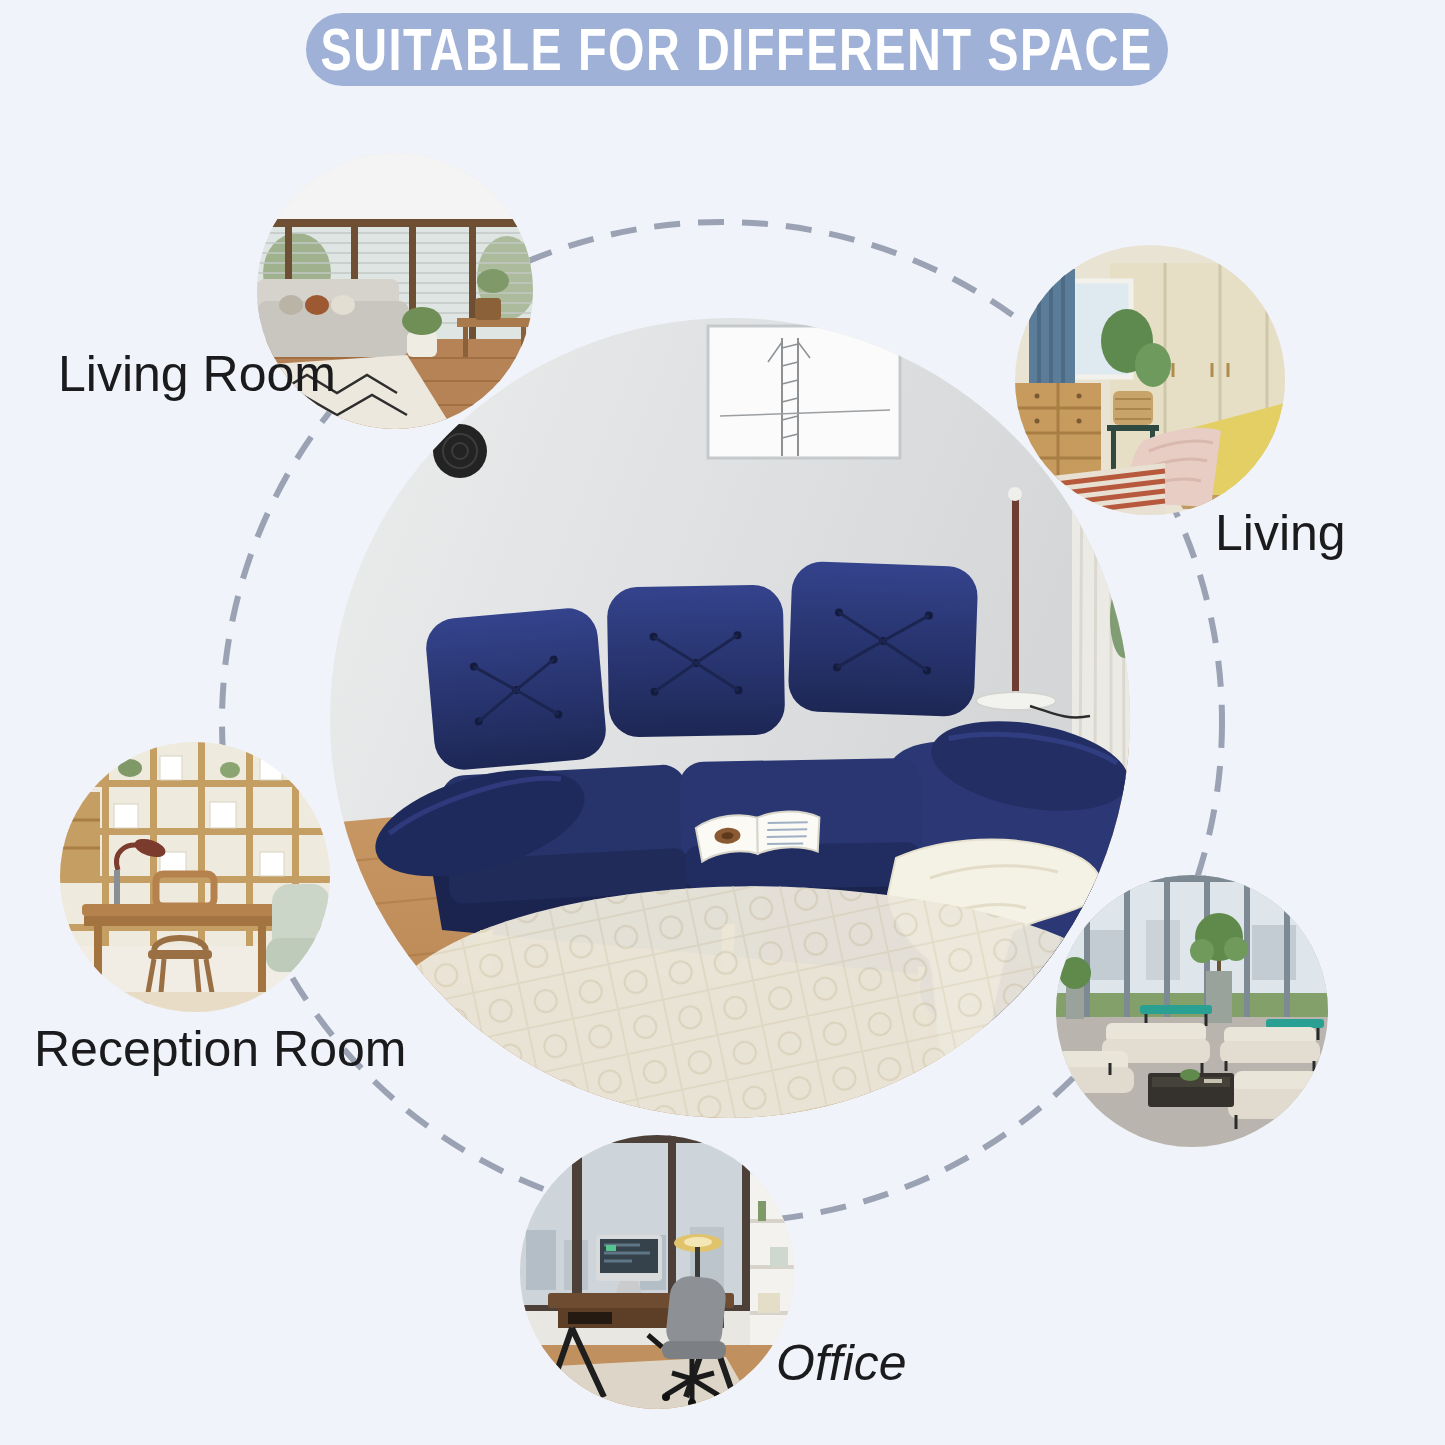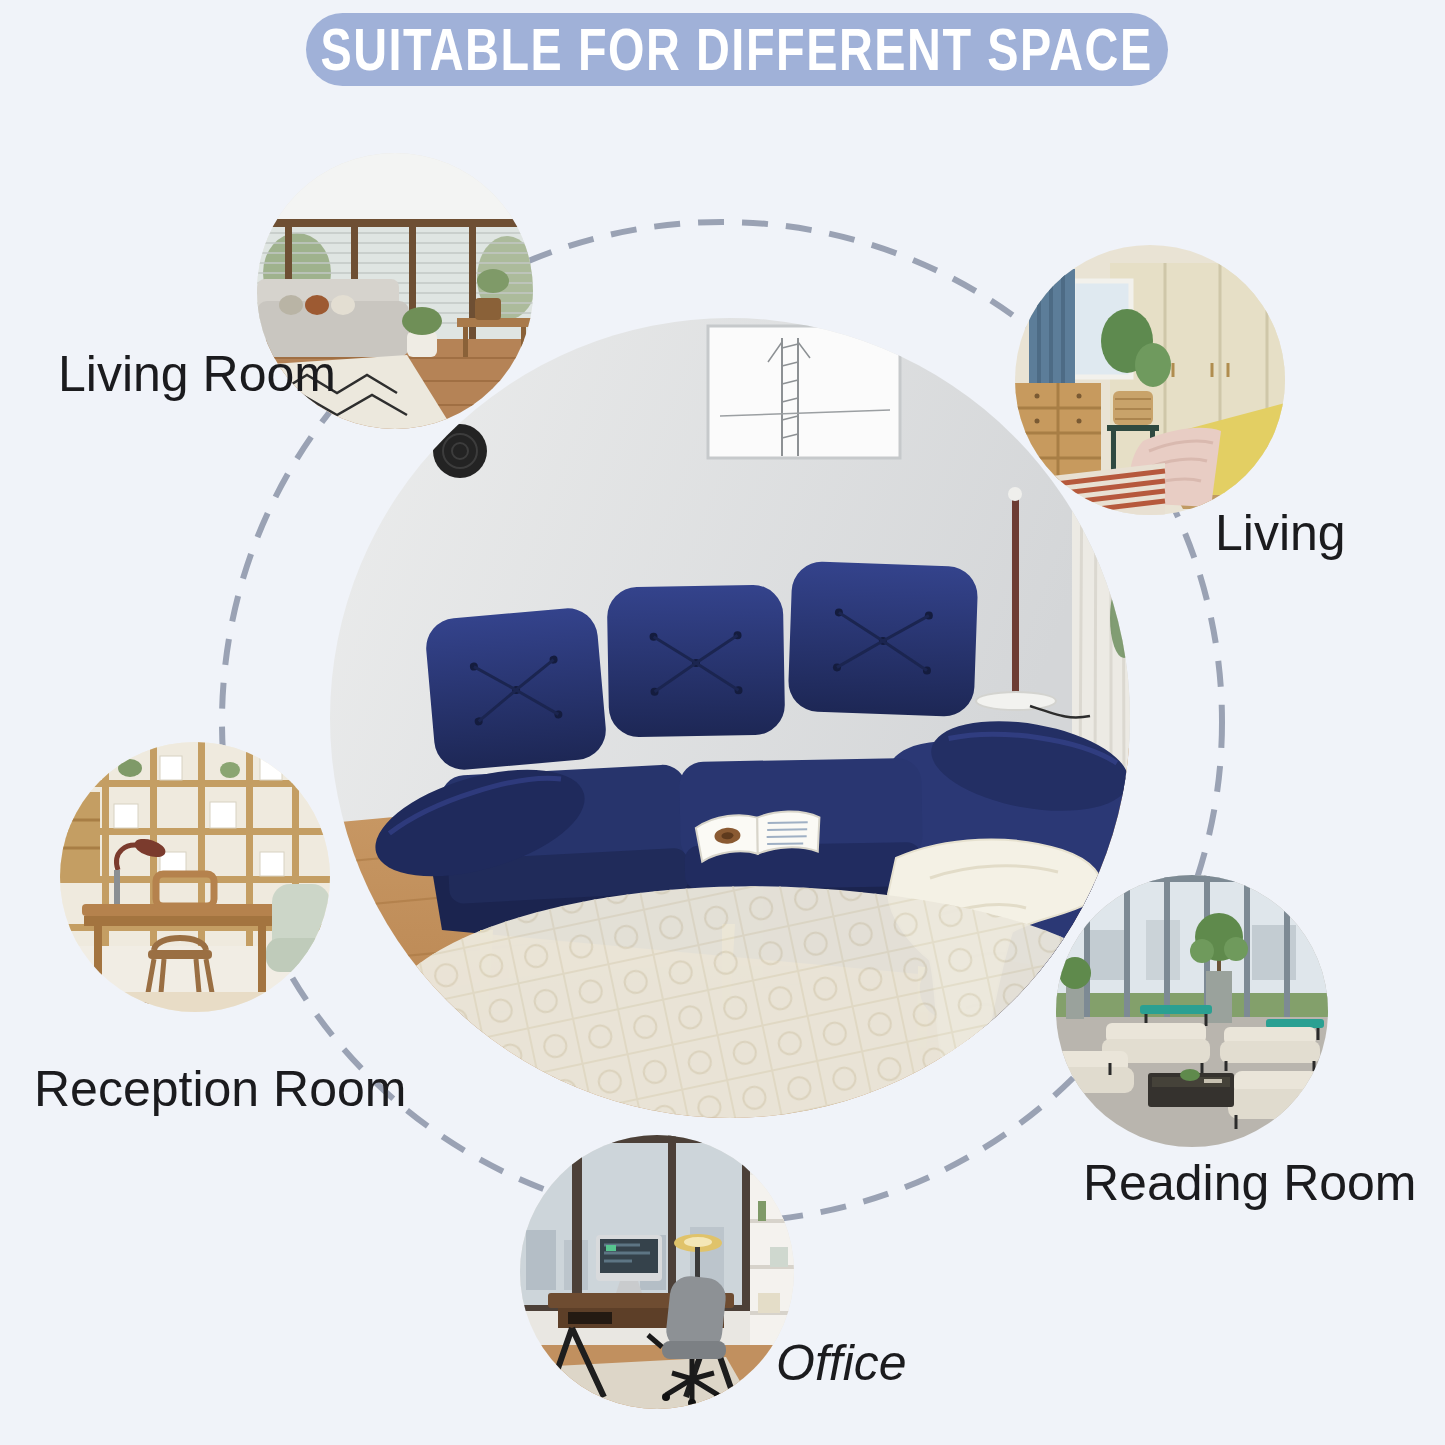--- a/index.html
+++ b/index.html
@@ -24,21 +24,21 @@
   .c-living{left:257px;top:153px;width:276px;height:276px;}
   .c-bedroom{left:1015px;top:245px;width:270px;height:270px;}
   .c-reception{left:60px;top:742px;width:270px;height:270px;}
   .c-reading{left:1056px;top:875px;width:272px;height:272px;}
   .c-office{left:520px;top:1135px;width:274px;height:274px;}
 
   .space-label{position:absolute;color:var(--label-text);font-size:50px;line-height:1.1;
     white-space:nowrap;z-index:5;}
   .l-living{left:58px;top:347px;}
   .l-bedroom{left:1215px;top:506px;}
-  .l-reception{left:34px;top:1062px;}
+  .l-reception{left:34px;top:1022px;}
   .l-reading{left:1083px;top:1156px;}
   .l-office{left:776px;top:1336px;font-style:italic;}
 </style>
 </head>
 <body>
 
 <div class="stage">
 
   <svg class="ring-svg" width="1445" height="1445">
     <circle cx="722" cy="722" r="500" fill="none" stroke="var(--dash)" stroke-width="6" stroke-dasharray="26 18"></circle>
@@ -444,16 +444,15 @@
         <circle cx="146" cy="262" r="4" fill="#111"></circle>
           <circle cx="198" cy="262" r="4" fill="#111"></circle>
           <circle cx="172" cy="268" r="4" fill="#111"></circle>
       </g>
     </svg>
   </div>
 
   <div class="space-label l-living">Living Room</div>
   <div class="space-label l-bedroom">Living</div>
   <div class="space-label l-reception">Reception Room</div>
-  <div class="space-label l-reading">Reading Room</div>
   <div class="space-label l-office">Office</div>
 
 </div>
 
 </body></html>

